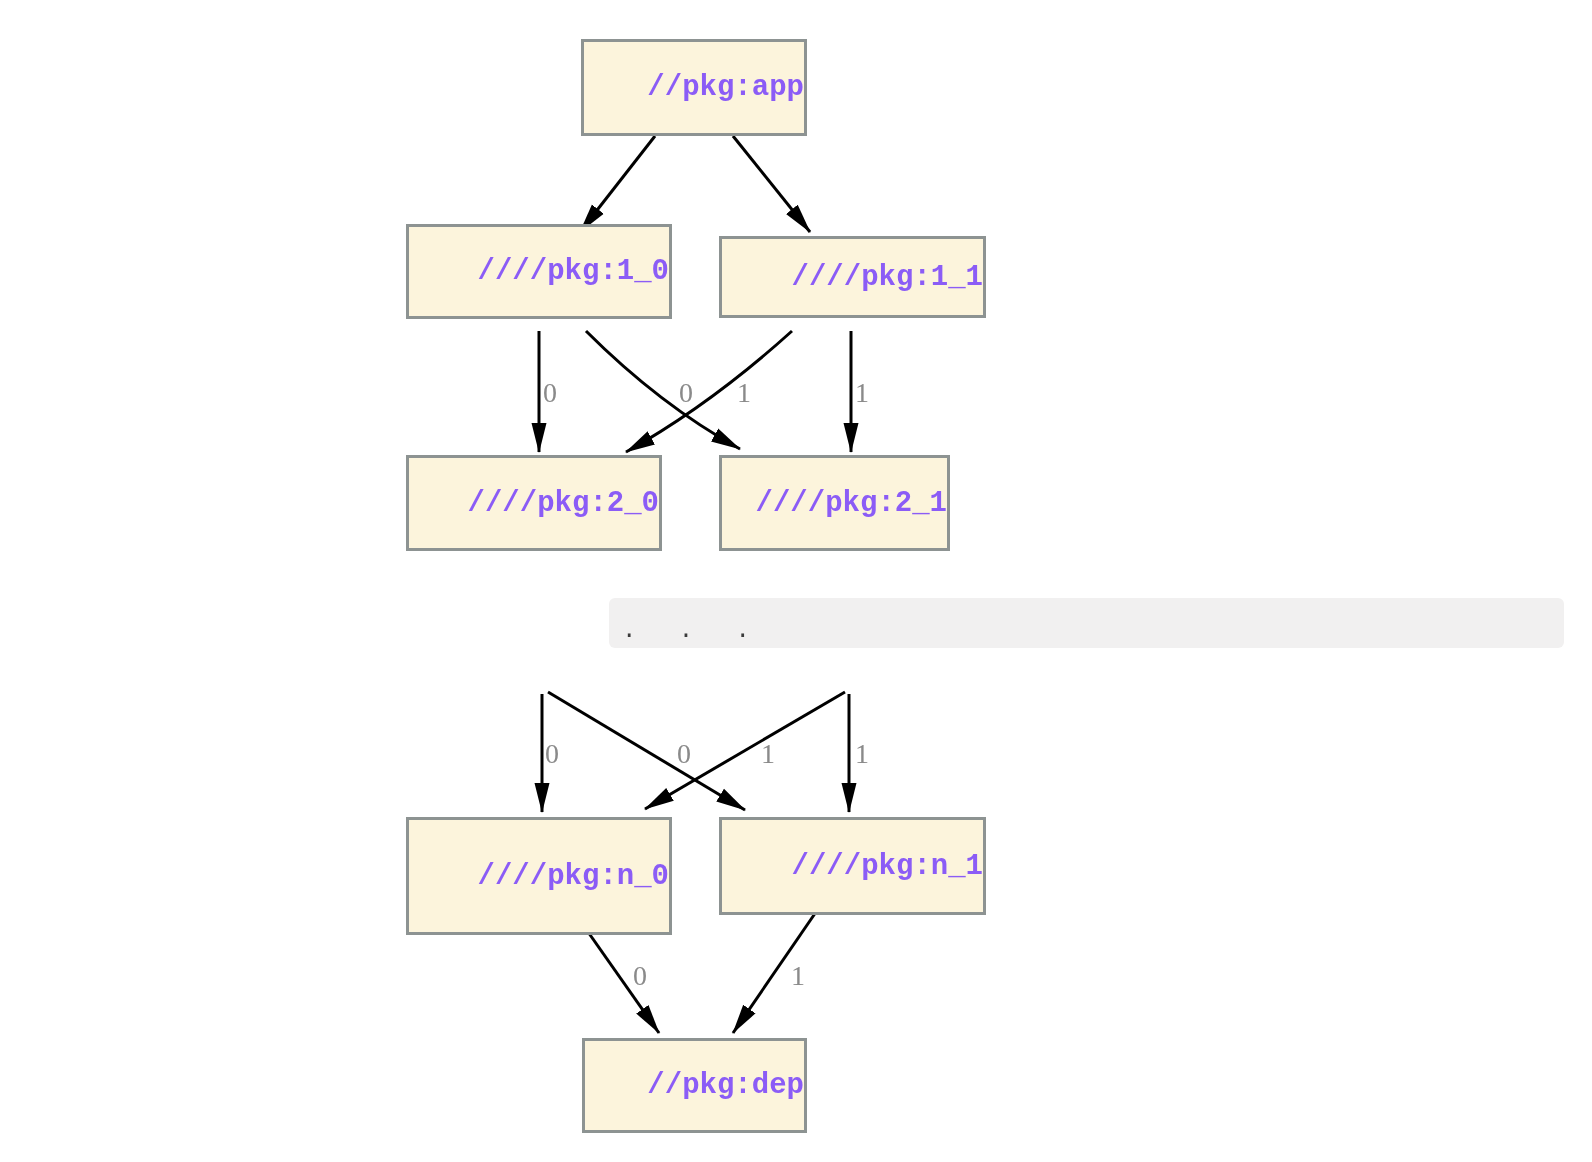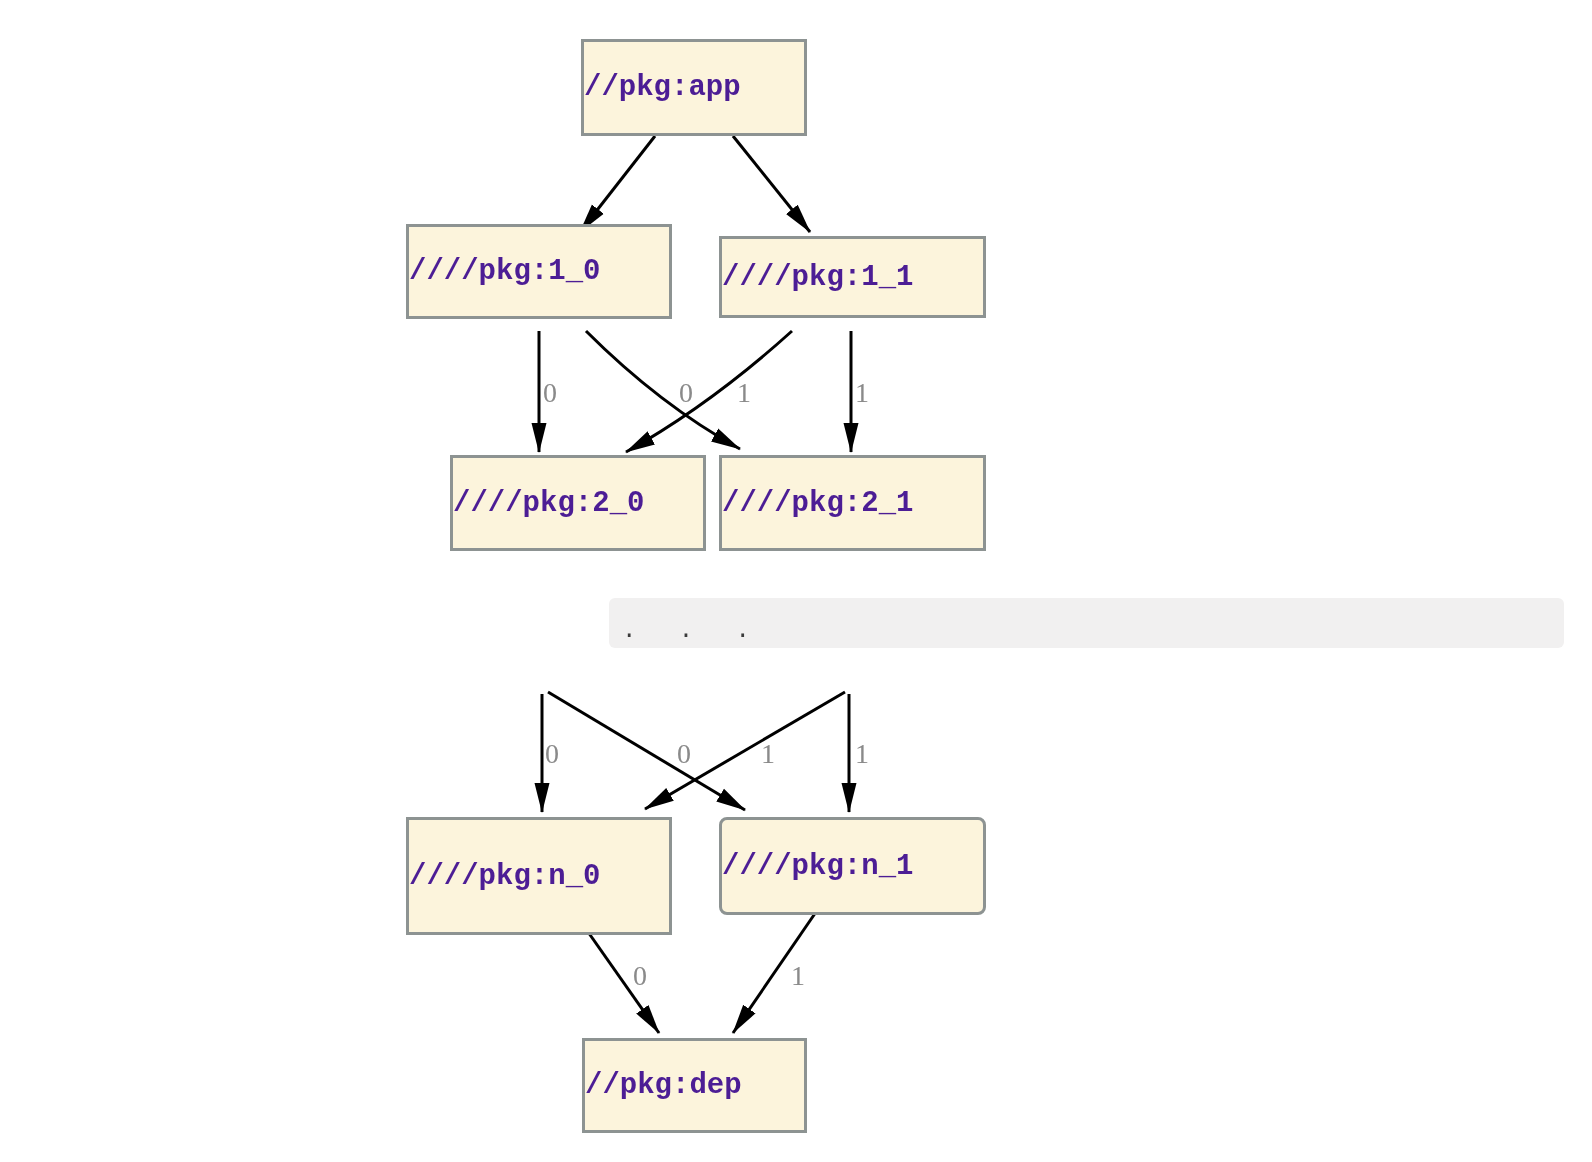--- a/index.html
+++ b/index.html
@@ -32,24 +32,24 @@
     font-size:28px;
     text-anchor:middle;
   }
   .node{
     position:absolute;
     box-sizing:border-box;
     background:var(--node-fill);
     border:3px solid var(--node-border);
     display:flex;
     align-items:center;
-    justify-content:flex-start;
+    justify-content:flex-end;
     font-weight:bold;
     font-size:29px;
-    color:#4c1d95;
+    color:#8b5cf6;
     white-space:nowrap;
   }
   .band{
     position:absolute;
     left:609px;top:598px;
     width:955px;height:50px;
     background:var(--band-bg);
     border-radius:6px;
     display:flex;
     align-items:center;
@@ -132,37 +132,37 @@
   </div>
 
   <div class="node" style="left:406px;top:224px;width:266px;height:95px;">
     <span>////pkg:1_0</span>
   </div>
 
   <div class="node" style="left:719px;top:236px;width:267px;height:82px;">
     <span>////pkg:1_1</span>
   </div>
 
-  <div class="node" style="left:406px;top:455px;width:256px;height:96px;margin-left:44px;">
+  <div class="node" style="left:406px;top:455px;width:256px;height:96px;">
     <span>////pkg:2_0</span>
   </div>
 
-  <div class="node" style="left:719px;top:455px;width:267px;height:96px;">
+  <div class="node" style="left:719px;top:455px;width:231px;height:96px;">
     <span>////pkg:2_1</span>
   </div>
 
   <div class="band">
     <span class="dots">. . .</span>
   </div>
 
   <div class="node" style="left:406px;top:817px;width:266px;height:118px;">
     <span>////pkg:n_0</span>
   </div>
 
-  <div class="node" style="left:719px;top:817px;width:267px;height:98px;border-radius:8px;">
+  <div class="node" style="left:719px;top:817px;width:267px;height:98px;">
     <span>////pkg:n_1</span>
   </div>
 
   <div class="node" style="left:582px;top:1038px;width:225px;height:95px;">
     <span>//pkg:dep</span>
   </div>
 
 </div>
 
 </body></html>

